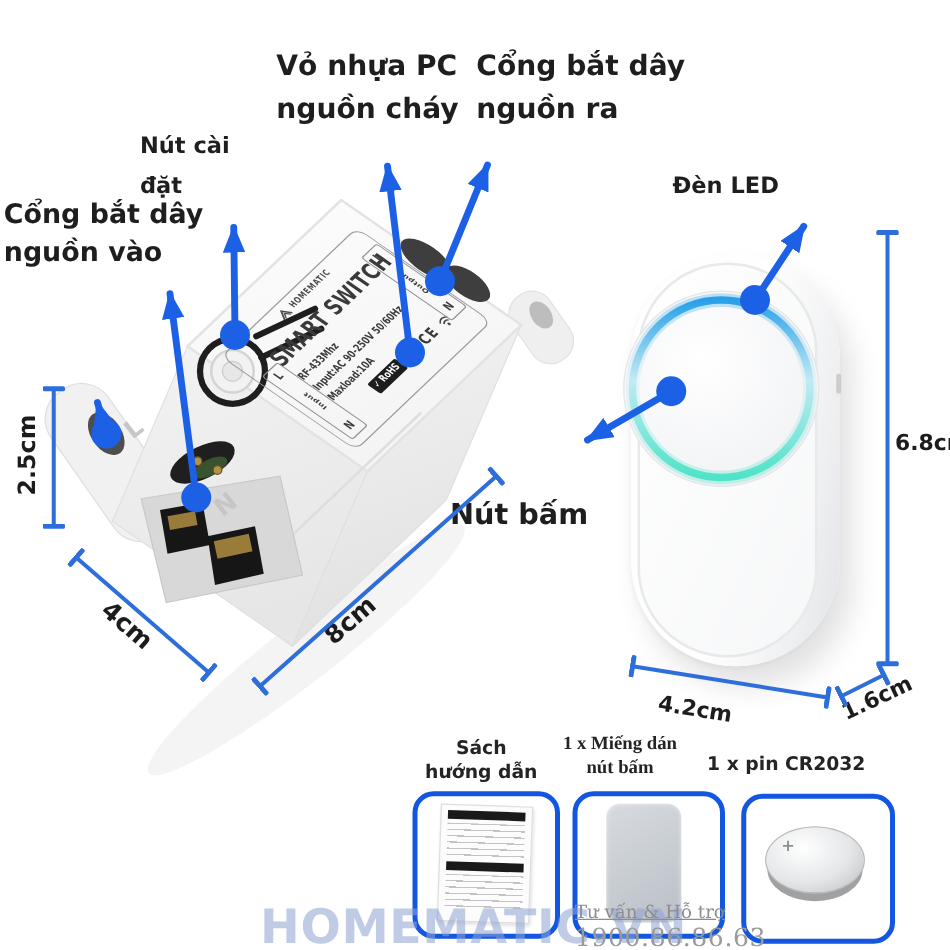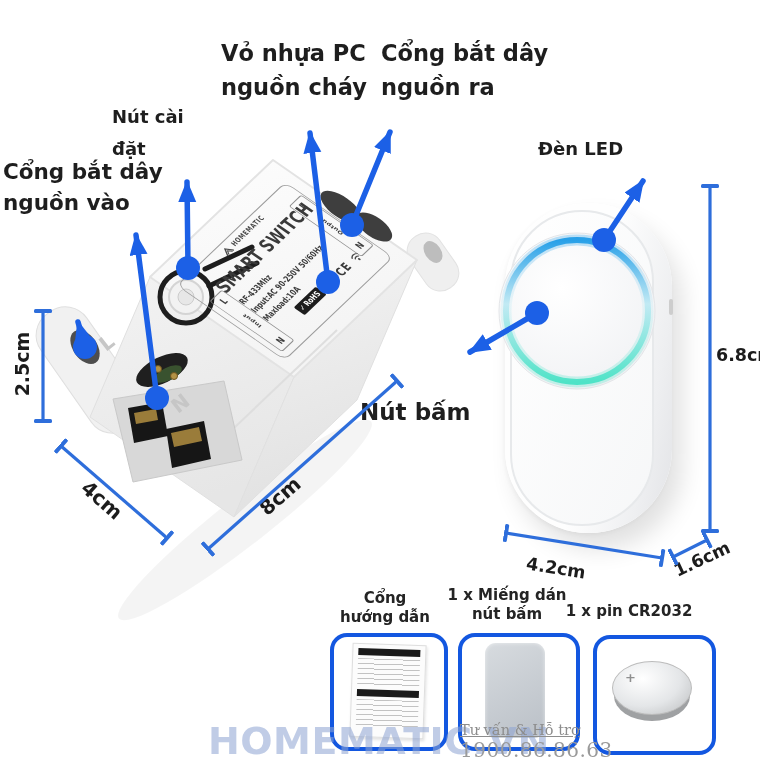--- a/index.html
+++ b/index.html
@@ -63,21 +63,21 @@
   #doorbell .nub{position:absolute;right:-1px;top:96px;width:4px;height:16px;border-radius:2px;background:#cdcdcd;}
   #doorbell .ringsvg{position:absolute;left:-13px;top:23px;}
 
   
   .acc-box{position:absolute;border:4px solid #1357e0;border-radius:17px;background:#fff;z-index:10;}
   #acc-box-1{left:330px;top:633px;width:110px;height:110px;}
   #acc-box-2{left:458px;top:633px;width:114px;height:110px;}
   #acc-box-3{left:593px;top:635px;width:115px;height:112px;}
   .acc-lbl{position:absolute;font-weight:700;font-size:15px;color:#242424;text-align:center;line-height:19px;z-index:10;}
   #acc-lbl-1{left:328px;top:589px;width:114px;}
-  #acc-lbl-2{left:444px;top:586px;width:126px;}
+  #acc-lbl-2{left:433px;top:586px;width:126px;font-family:Liberation Serif, serif;}
   #acc-lbl-3{left:564px;top:602px;width:130px;}
   .manual{position:absolute;left:17px;top:7px;width:72px;height:92px;background:#fcfcfc;
     border:1px solid #dedede;transform:rotate(2deg);box-shadow:1px 2px 3px rgba(0,0,0,.12);}
   .manual .mh{height:7px;background:#1a1a1a;margin:4px 5px 3px;}
   .manual .ml{height:27px;margin:0 5px;background:repeating-linear-gradient(180deg,#c3c3c3 0 1px,transparent 1px 5px);}
   .pad{position:absolute;left:23px;top:6px;width:60px;height:95px;border-radius:11px;
     background:linear-gradient(150deg,#d7dbdf,#bac0c7);box-shadow:inset 0 0 4px rgba(255,255,255,.6);}
   .batt{position:absolute;left:15px;top:22px;width:80px;height:62px;}
   .batt .b-bot{position:absolute;left:2px;top:10px;width:76px;height:50px;border-radius:50%;background:#9fa1a3;}
   .batt .b-top{position:absolute;left:0;top:0;width:78px;height:52px;border-radius:50%;
@@ -229,21 +229,21 @@
   <div class="lbl" id="lbl-press">Nút bấm</div>
 
   <div class="dim" id="dim-sw-h">2.5cm</div>
   <div class="dim" id="dim-sw-w">4cm</div>
   <div class="dim" id="dim-sw-l">8cm</div>
   <div class="dim" id="dim-rm-h">6.8cm</div>
   <div class="dim" id="dim-rm-w">4.2cm</div>
   <div class="dim" id="dim-rm-d">1.6cm</div>
 
   <div class="acc-lbl" id="acc-lbl-1">
-    <span class="ln" style="display:block">Cổng</span>
+    <span class="ln" style="display:block">Sách</span>
     <span class="ln" style="display:block">hướng dẫn</span>
   </div>
   <div class="acc-lbl" id="acc-lbl-2">
     <span class="ln" style="display:block">1 x Miếng dán</span>
     <span class="ln" style="display:block">nút bấm</span>
   </div>
   <div class="acc-lbl" id="acc-lbl-3">1 x pin CR2032</div>
 
   <div class="acc-box" id="acc-box-1">
     <div class="manual">

